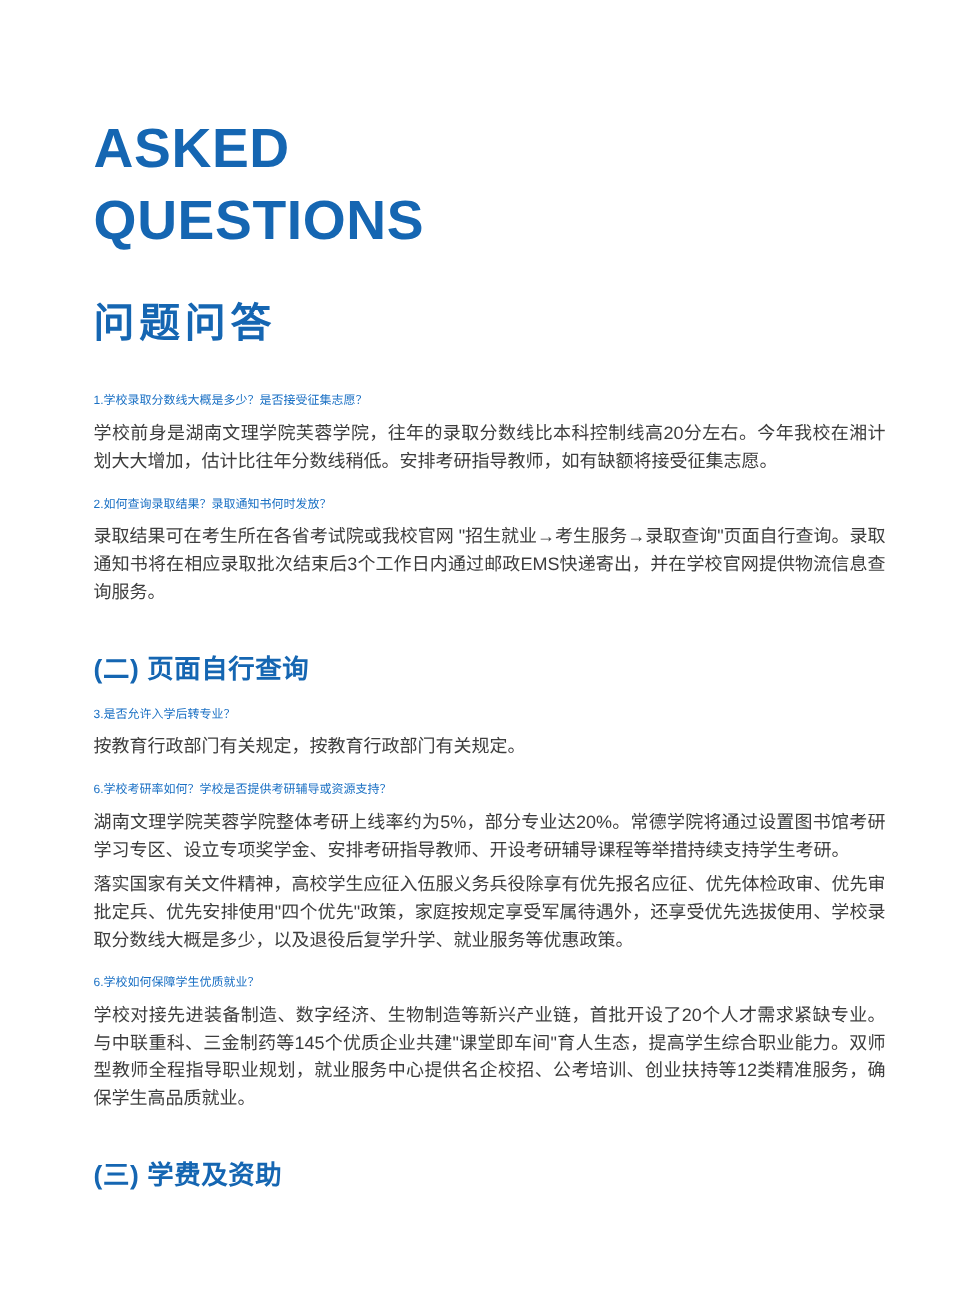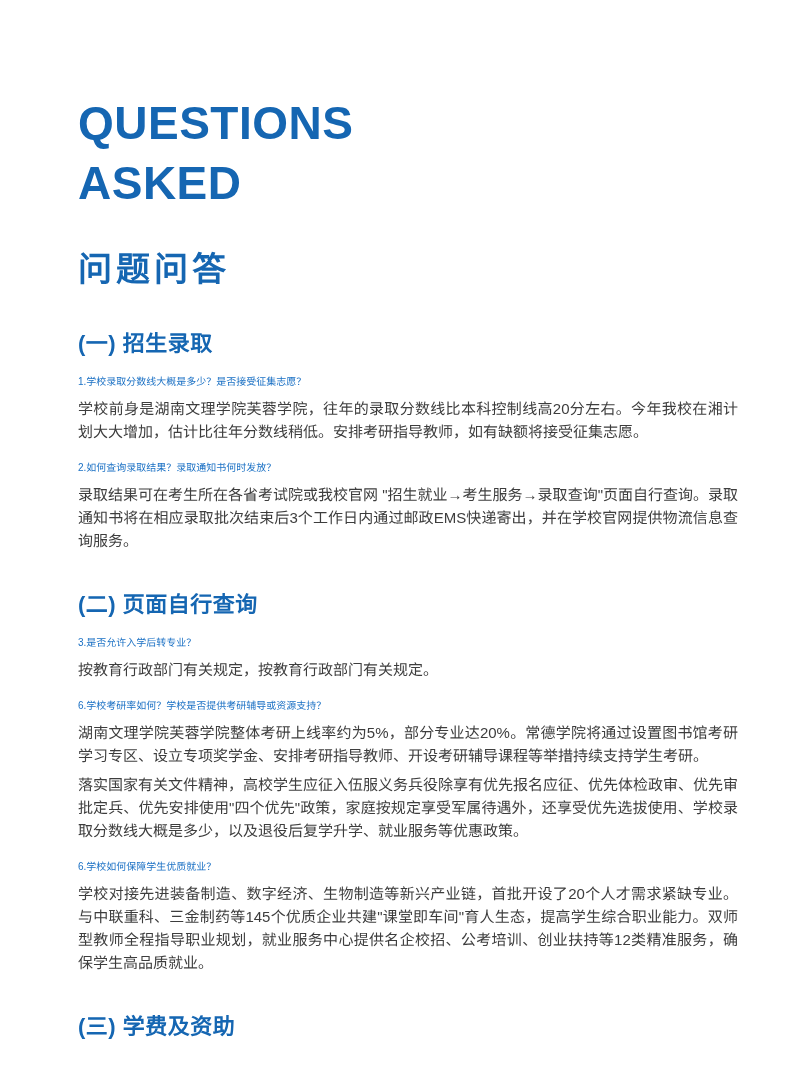--- a/index.html
+++ b/index.html
@@ -62,29 +62,28 @@
     text-align:justify;
     text-justify:inter-ideograph;
   }
 </style>
 </head>
 <body>
 
 <div class="page">
   <header>
     <h1 class="title">
+      <span class="title-line">ASKED</span>
       <span class="title-line">QUESTIONS</span>
-      <span class="title-line">ASKED</span>
     </h1>
     <div class="subtitle">问题问答</div>
   </header>
 
   <main class="sections">
   <section class="faq-section">
-    <h2 class="section-heading">(一) 招生录取</h2>
     <div class="qa-list">
   <div class="qa">
     <h3 class="question">1.学校录取分数线大概是多少？是否接受征集志愿？</h3>
     <p class="answer">学校前身是湖南文理学院芙蓉学院，往年的录取分数线比本科控制线高20分左右。今年我校在湘计划大大增加，估计比往年分数线稍低。安排考研指导教师，如有缺额将接受征集志愿。</p>
   </div>
 
   <div class="qa">
     <h3 class="question">2.如何查询录取结果？录取通知书何时发放？</h3>
     <p class="answer">录取结果可在考生所在各省考试院或我校官网 "招生就业→考生服务→录取查询"页面自行查询。录取通知书将在相应录取批次结束后3个工作日内通过邮政EMS快递寄出，并在学校官网提供物流信息查询服务。</p>
   </div>

